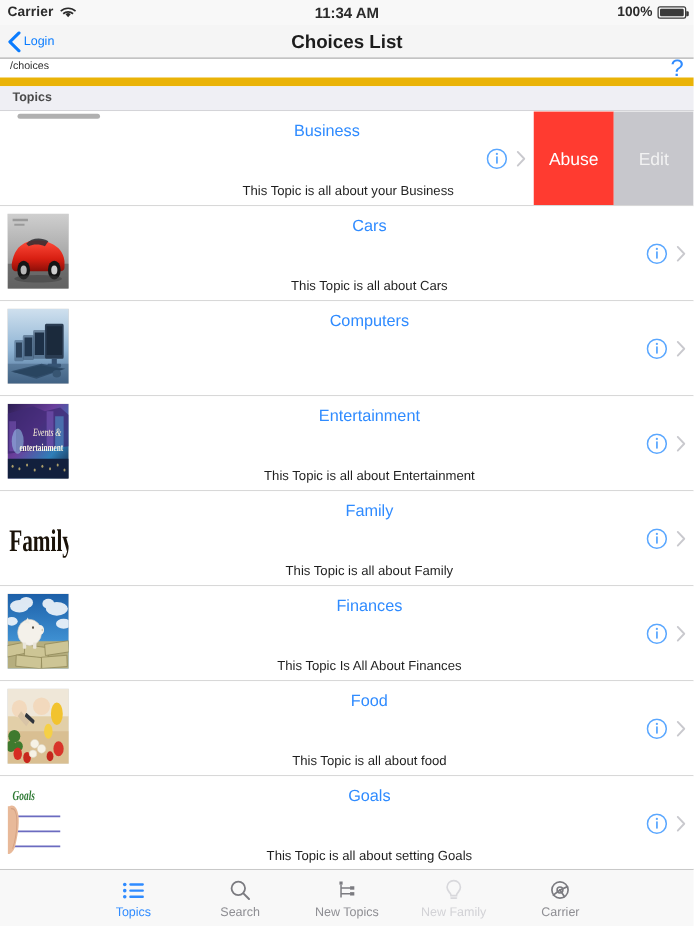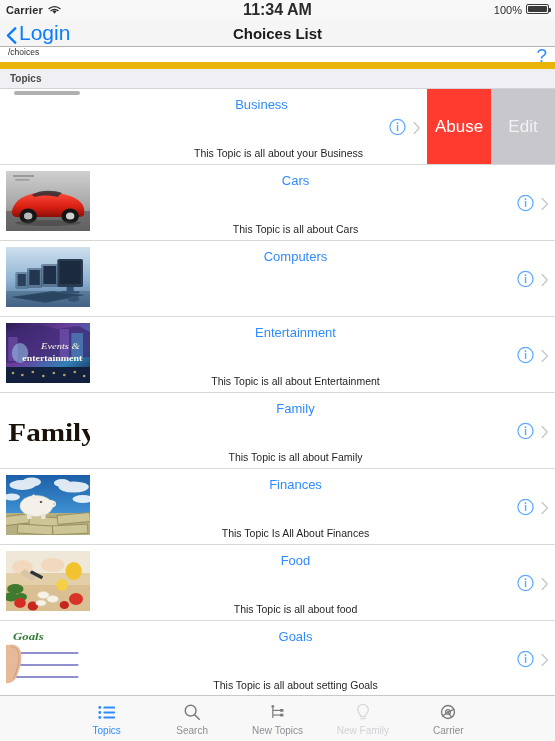--- a/index.html
+++ b/index.html
@@ -28,25 +28,25 @@
     align-items: center;
     font-size: 11px;
     color: #2b2b2b;
     padding: 0 6px;
     flex: 0 0 20px;
     position: relative;
   }
   .sb-left { display: flex; align-items: center; gap: 5px; font-weight: bold; letter-spacing: 0.1px;}
   .sb-center {
     position: absolute; left: 0; right: 0; text-align: center;
-    font-weight: bold; font-size: 16px;
+    font-weight: bold; font-size: 12px;
   }
   .sb-right {
-    margin-left: auto; display: flex; align-items: flex-start; gap: 4px;
-    font-weight: normal; font-size: 11px; z-index: 2;
+    margin-left: auto; display: flex; align-items: center; gap: 4px;
+    font-weight: bold; font-size: 11px; z-index: 2;
   }
   .wifi-icon { display: inline-block; width: 13px; height: 10px; }
   .batt {
     width: 23px; height: 10px; border: 1px solid #3a3a3a; border-radius: 2px;
     position: relative; padding: 1px; background: transparent;
   }
   .batt::after {
     content:""; position:absolute; right:-3px; top:3px; width:2px; height:4px;
     background:#3a3a3a; border-radius: 0 1px 1px 0;
   }
@@ -57,21 +57,21 @@
     height: 27px;
     background: #f5f5f5;
     border-bottom: 1px solid #b2b2b2;
     display: flex;
     align-items: center;
     position: relative;
     flex: 0 0 27px;
   }
   .nav-back {
     display: flex; align-items: center; gap: 2px;
-    color: #0a7cff; font-size: 21px; padding-left: 6px;
+    color: #0a7cff; font-size: 10px; padding-left: 6px;
     cursor: pointer;
   }
   .chev-back { width: 11px; height: 17px; display:block; }
   .nav-title {
     position: absolute; left: 0; right: 0; text-align: center;
     font-size: 15px; font-weight: bold; color: #1c1c1c;
     pointer-events: none;
   }
 
   
@@ -116,21 +116,21 @@
     overflow: hidden;
   }
   .row-inner {
     position: absolute; inset: 0;
     display: block;
     margin-left: 36px;
   }
   .thumb {
     position: absolute;
     left: 6px; top: 6px;
-    width: 84px; height: 60px;
+    width: 49px; height: 60px;
     background: #d0d0d0;
     overflow: hidden;
   }
   .thumb svg { display:block; width: 100%; height: 100%; }
   .row-title {
     position: absolute;
     top: 8px; left: 0; right: 0;
     text-align: center;
     font-size: 13px;
     color: #2f8bff;
@@ -158,21 +158,21 @@
 
   
   .swipe-actions {
     position: absolute;
     top: 0; right: 0; bottom: 0;
     display: flex;
   }
   .swipe-btn {
     width: 64px;
     display: flex; align-items: center; justify-content: center;
-    font-size: 17px;
+    font-size: 14px;
     cursor: pointer;
     color: #ffffff;
   }
   .swipe-abuse { background: #ff3b30; }
   .swipe-edit  { background: #c7c7cc; color: #f2f2f2; }
 
   .row-business .row-acc { right: 134px; }
 
   
   .scroll-ind {

